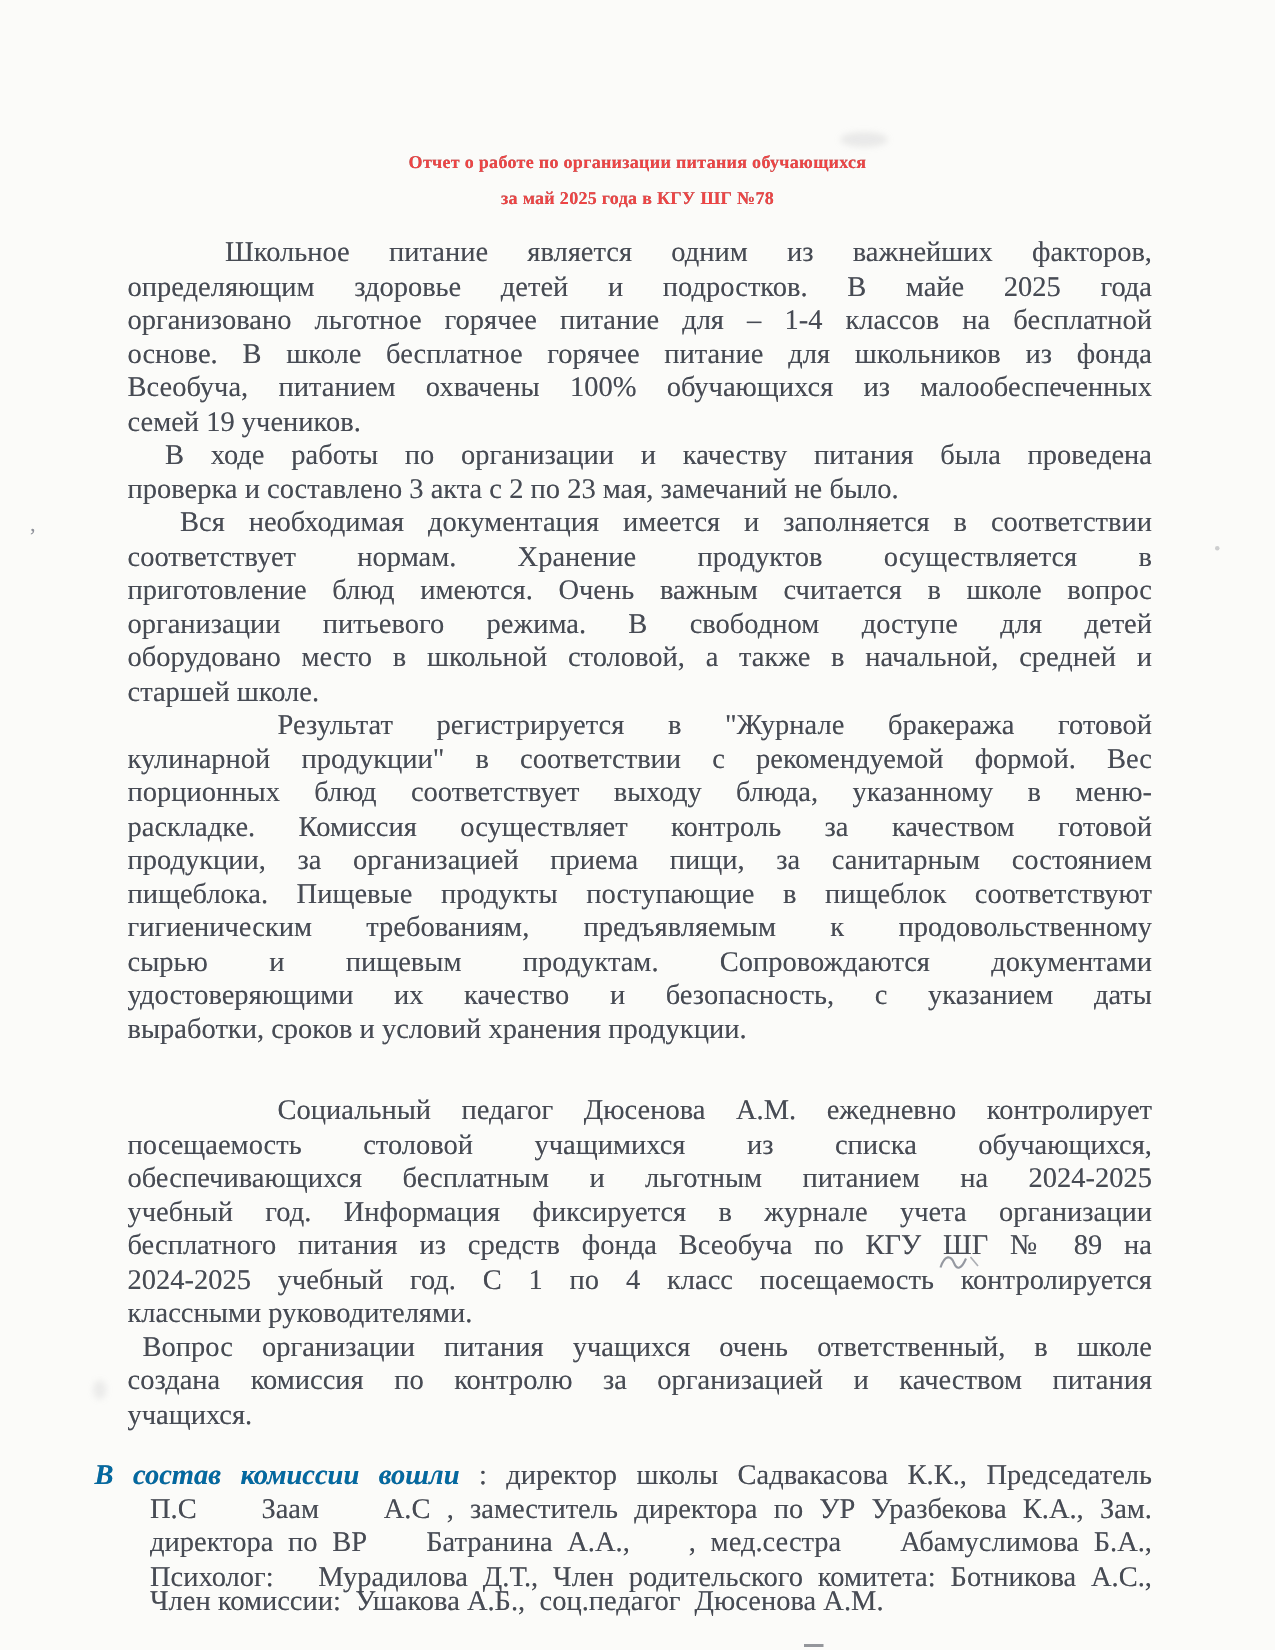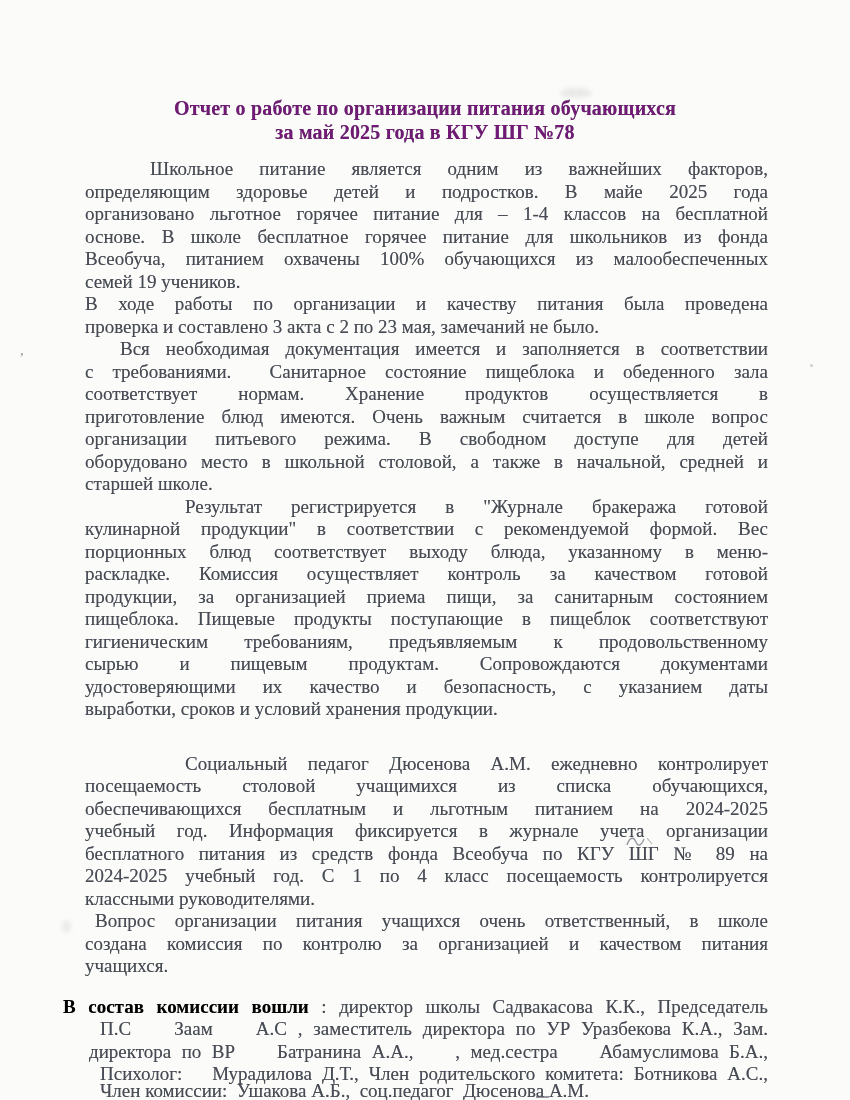--- a/index.html
+++ b/index.html
@@ -9,40 +9,40 @@
     margin:0 auto;
     background:#fbfbf9;
     overflow:hidden;
     font-family:"Liberation Serif","DejaVu Serif",serif;
     color:#474b54;
   }
   .title-block {
     padding-top:96px;
     text-align:center;
     font-weight:bold;
-    font-size:20px;
+    font-size:12px;
     line-height:24px;
-    color:#701a75;
+    color:#ef4444;
     letter-spacing:0.2px;
     text-shadow:0 0 0.4px rgba(40,42,52,.55);
   }
   .doc-body {
     padding:14px 82px 0 85px;
     font-size:19px;
     line-height:22.5px;
     text-shadow:0 0 0.4px rgba(60,63,72,.5);
   }
   .line {
     text-align:justify;
     text-align-last:justify;
     min-height:22.5px;
   }
   .line.last { text-align-last:left; }
   .line.clipped { margin-top:-6px; }
-  .line b { color:#000000; }
+  .line b { color:#0369a1;font-style:italic; }
   
   .artifact { position:absolute; pointer-events:none; }
   .smudge-top { left:560px; top:88px; width:32px; height:10px; border-radius:50%;
     background:rgba(140,140,150,.16); filter:blur(2px); }
   .speck-comma { left:20px; top:342px; font-size:15px; color:#8f929a;
     font-family:"Liberation Serif",serif; }
   .squiggle { left:624px; top:833px; }
   .speck-right { left:810px; top:364px; width:3px; height:3px; border-radius:50%;
     background:rgba(120,122,130,.35); }
   .smudge-left { left:62px; top:920px; width:9px; height:13px; border-radius:50%;
@@ -63,26 +63,25 @@
   <div class="doc-body">
       <div class="paragraph">
         <div class="line" style="margin-left: 65px;">Школьное питание является одним из важнейших факторов,</div>
         <div class="line">определяющим здоровье детей и подростков. В майе 2025 года</div>
         <div class="line">организовано льготное горячее питание для – 1-4 классов  на бесплатной</div>
         <div class="line">основе. В школе бесплатное горячее питание для школьников из фонда</div>
         <div class="line">Всеобуча, питанием охвачены 100% обучающихся из малообеспеченных</div>
         <div class="line last">семей 19 учеников.</div>
       </div>
       <div class="paragraph">
-        <div class="line" style="">В ходе работы по организации и качеству питания была  проведена</div>
+        <div class="line" style="margin-left: 25px;">В ходе работы по организации и качеству питания была  проведена</div>
         <div class="line last">проверка и составлено  3 акта  с 2  по 23 мая, замечаний не было.</div>
       </div>
       <div class="paragraph">
         <div class="line" style="margin-left: 35px;">Вся необходимая документация имеется и заполняется в соответствии</div>
-        <div class="line">с требованиями.&nbsp; Санитарное состояние пищеблока и обеденного зала</div>
         <div class="line">соответствует нормам. Хранение продуктов осуществляется в</div>
         <div class="line">приготовление блюд имеются. Очень важным считается в школе вопрос</div>
         <div class="line">организации питьевого режима. В свободном доступе для детей</div>
         <div class="line">оборудовано место в школьной столовой, а также в начальной, средней и</div>
         <div class="line last">старшей школе.</div>
       </div>
       <div class="paragraph">
         <div class="line" style="margin-left: 100px;">Результат регистрируется в "Журнале бракеража готовой</div>
         <div class="line">кулинарной продукции" в соответствии с рекомендуемой формой. Вес</div>
         <div class="line">порционных блюд соответствует выходу блюда, указанному в меню-</div>
@@ -104,21 +103,21 @@
         <div class="line last">классными руководителями.</div>
       </div>
       <div class="paragraph">
         <div class="line" style="margin-left: 10px;">Вопрос организации питания учащихся очень ответственный, в школе</div>
         <div class="line">создана комиссия по контролю за организацией и качеством питания</div>
         <div class="line last">учащихся.</div>
       </div>
       <div class="paragraph" style="margin-top: 18px;">
         <div class="line" style="margin-left: -22px;"><b>В состав комиссии вошли</b><span> :  директор школы  Садвакасова К.К.,  Председатель</span></div>
         <div class="line" style="margin-left: 15px;">П.С&nbsp;&nbsp;&nbsp; Заам&nbsp;&nbsp;&nbsp; А.С , заместитель директора по УР Уразбекова К.А., Зам.</div>
-        <div class="line" style="margin-left: 4px;">директора  по  ВР&nbsp;&nbsp;&nbsp; Батранина А.А.,&nbsp;&nbsp;&nbsp; ,  мед.сестра&nbsp;&nbsp;&nbsp; Абамуслимова Б.А.,</div>
+        <div class="line" style="margin-left: 15px;">директора  по  ВР&nbsp;&nbsp;&nbsp; Батранина А.А.,&nbsp;&nbsp;&nbsp; ,  мед.сестра&nbsp;&nbsp;&nbsp; Абамуслимова Б.А.,</div>
         <div class="line" style="margin-left: 15px;">Психолог:&nbsp;&nbsp; Мурадилова Д.Т., Член родительского комитета:  Ботникова А.С.,</div>
         <div class="line last clipped" style="margin-left: 15px;">Член комиссии:&nbsp; Ушакова А.Б.,&nbsp; соц.педагог&nbsp; Дюсенова А.М.</div>
       </div>
     </div>
 
   <div class="artifact smudge-top"></div>
   <div class="artifact speck-comma">,</div>
   <svg class="artifact squiggle" width="34" height="16" viewBox="0 0 34 16">
     <path d="M3 12 C6 3, 10 4, 12 9 S17 13, 20 6" fill="none" stroke="#7b8089" stroke-width="1.4" opacity="0.8"></path>
     <path d="M23 5 l5 6" fill="none" stroke="#8a8e97" stroke-width="1.1" opacity="0.7"></path>

